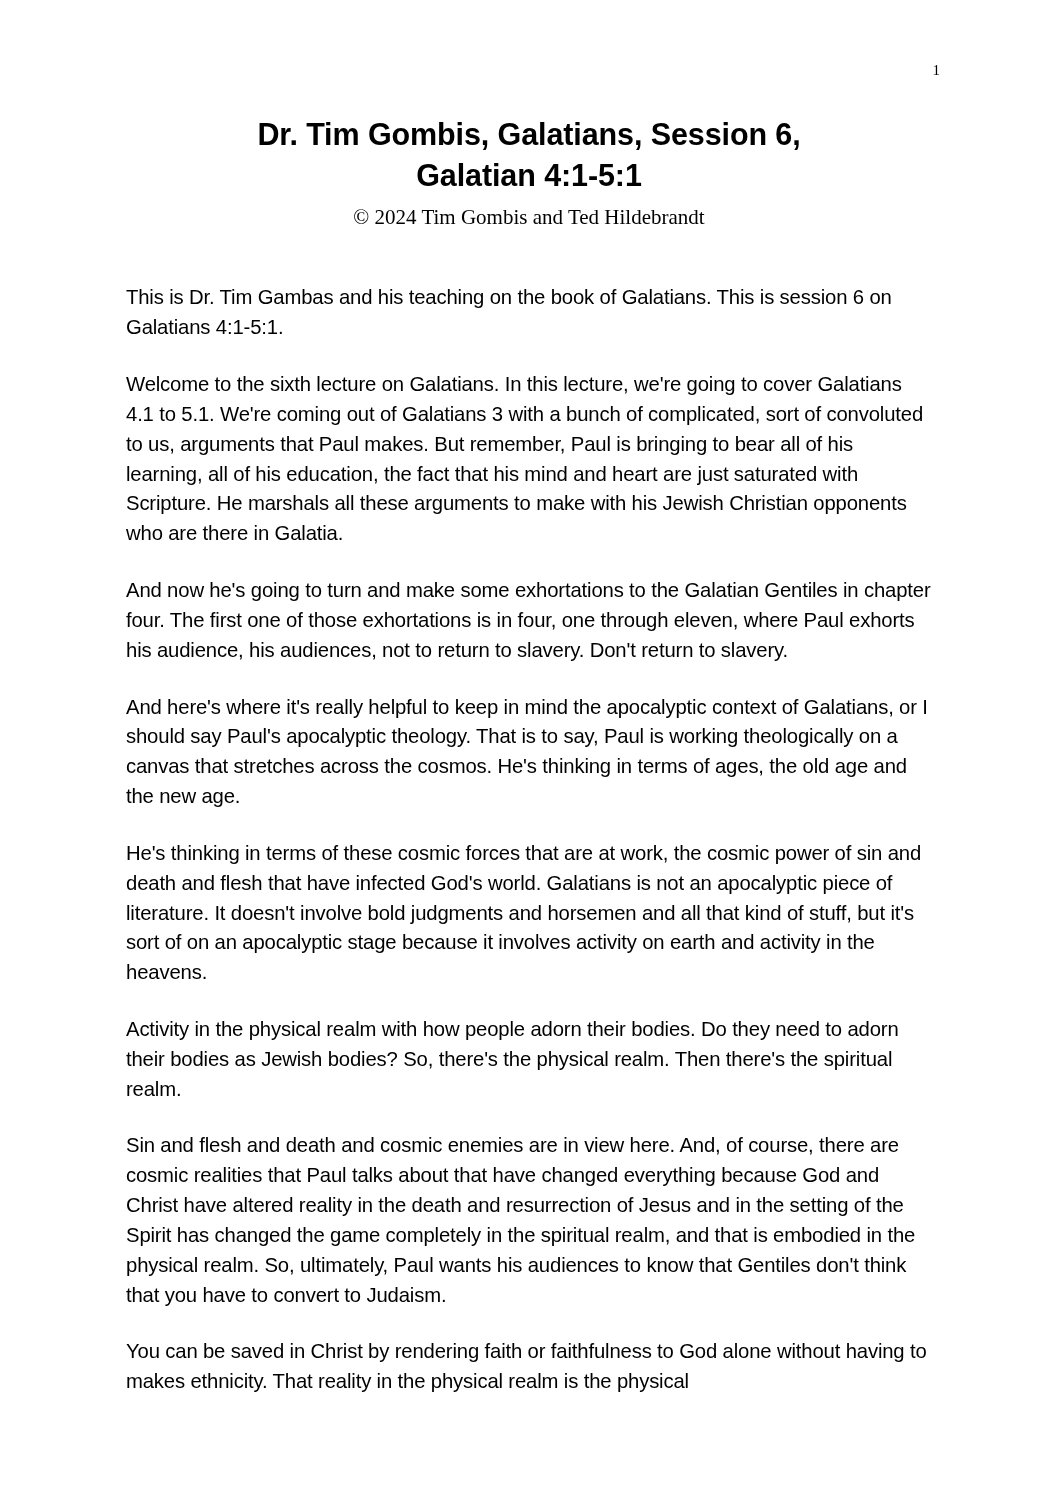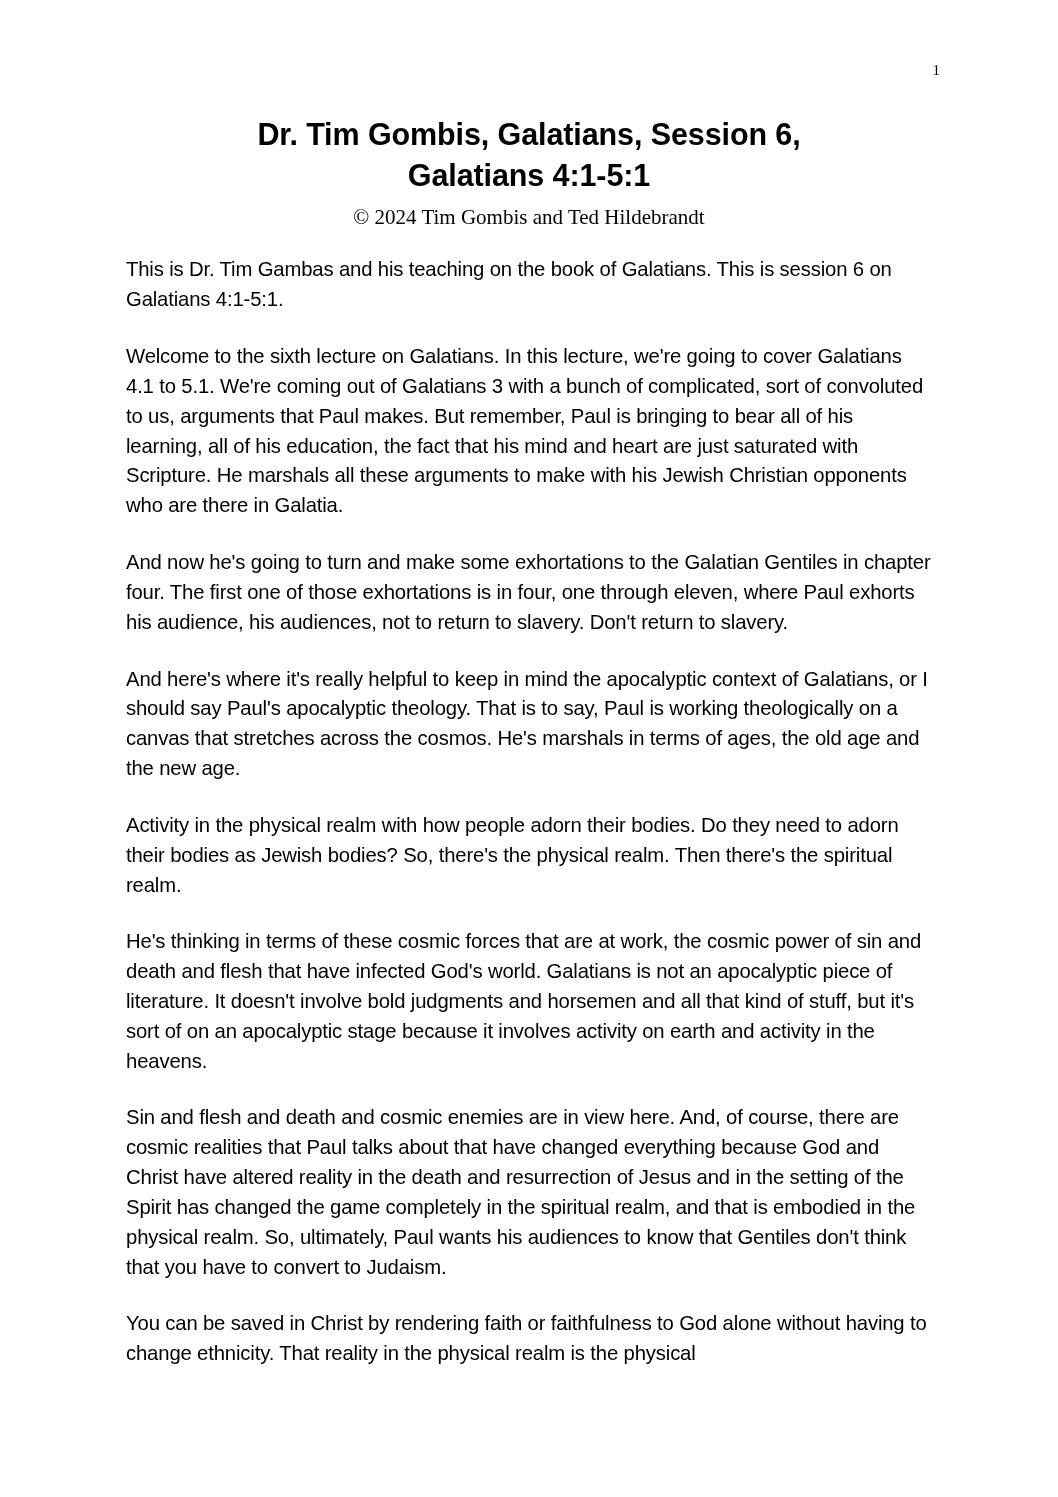--- a/index.html
+++ b/index.html
@@ -44,21 +44,21 @@
     letter-spacing: -0.1px;
   }
   .doc-copyright {
     font-family: Liberation Serif, serif;
     font-size: 21px;
     text-align: center;
     margin: 9px 0 0 0;
     line-height: 1.3;
   }
   .body-text {
-    margin-top: 24px;
+    margin-top: 52px;
   }
   .body-text p {
     font-family: "Liberation Sans", sans-serif;
     font-size: 20.3px;
     line-height: 1.47;
     margin: 0 0 27px 0;
     text-align: left;
     letter-spacing: -0.15px;
   }
   .body-text p:last-child {
@@ -69,30 +69,30 @@
 <body>
 
 <div class="page">
 
   <div class="page-number">1</div>
 
   <div class="content">
 
     <h1 class="doc-title">
       <span>Dr. Tim Gombis, Galatians, Session 6,</span><br>
-      <span>Galatians 4:1-5:1</span>
+      <span>Galatian 4:1-5:1</span>
     </h1>
 
     <div class="doc-copyright">© 2024 Tim Gombis and Ted Hildebrandt</div>
 
     <div class="body-text">
       <p>This is Dr. Tim Gambas and his teaching on the book of Galatians. This is session 6 on Galatians 4:1-5:1.</p>
       <p>Welcome to the sixth lecture on Galatians. In this lecture, we're going to cover Galatians 4.1 to 5.1. We're coming out of Galatians 3 with a bunch of complicated, sort of convoluted to us, arguments that Paul makes. But remember, Paul is bringing to bear all of his learning, all of his education, the fact that his mind and heart are just saturated with Scripture. He marshals all these arguments to make with his Jewish Christian opponents who are there in Galatia.</p>
       <p>And now he's going to turn and make some exhortations to the Galatian Gentiles in chapter four. The first one of those exhortations is in four, one through eleven, where Paul exhorts his audience, his audiences, not to return to slavery. Don't return to slavery.</p>
-      <p>And here's where it's really helpful to keep in mind the apocalyptic context of Galatians, or I should say Paul's apocalyptic theology. That is to say, Paul is working theologically on a canvas that stretches across the cosmos. He's marshals in terms of ages, the old age and the new age.</p>
+      <p>And here's where it's really helpful to keep in mind the apocalyptic context of Galatians, or I should say Paul's apocalyptic theology. That is to say, Paul is working theologically on a canvas that stretches across the cosmos. He's thinking in terms of ages, the old age and the new age.</p>
+      <p>He's thinking in terms of these cosmic forces that are at work, the cosmic power of sin and death and flesh that have infected God's world. Galatians is not an apocalyptic piece of literature. It doesn't involve bold judgments and horsemen and all that kind of stuff, but it's sort of on an apocalyptic stage because it involves activity on earth and activity in the heavens.</p>
       <p>Activity in the physical realm with how people adorn their bodies. Do they need to adorn their bodies as Jewish bodies? So, there's the physical realm. Then there's the spiritual realm.</p>
-      <p>He's thinking in terms of these cosmic forces that are at work, the cosmic power of sin and death and flesh that have infected God's world. Galatians is not an apocalyptic piece of literature. It doesn't involve bold judgments and horsemen and all that kind of stuff, but it's sort of on an apocalyptic stage because it involves activity on earth and activity in the heavens.</p>
       <p>Sin and flesh and death and cosmic enemies are in view here. And, of course, there are cosmic realities that Paul talks about that have changed everything because God and Christ have altered reality in the death and resurrection of Jesus and in the setting of the Spirit has changed the game completely in the spiritual realm, and that is embodied in the physical realm. So, ultimately, Paul wants his audiences to know that Gentiles don't think that you have to convert to Judaism.</p>
-      <p>You can be saved in Christ by rendering faith or faithfulness to God alone without having to change ethnicity. That reality in the physical realm is the physical</p>
+      <p>You can be saved in Christ by rendering faith or faithfulness to God alone without having to makes ethnicity. That reality in the physical realm is the physical</p>
     </div>
 
   </div>
 </div>
 
 </body></html>

